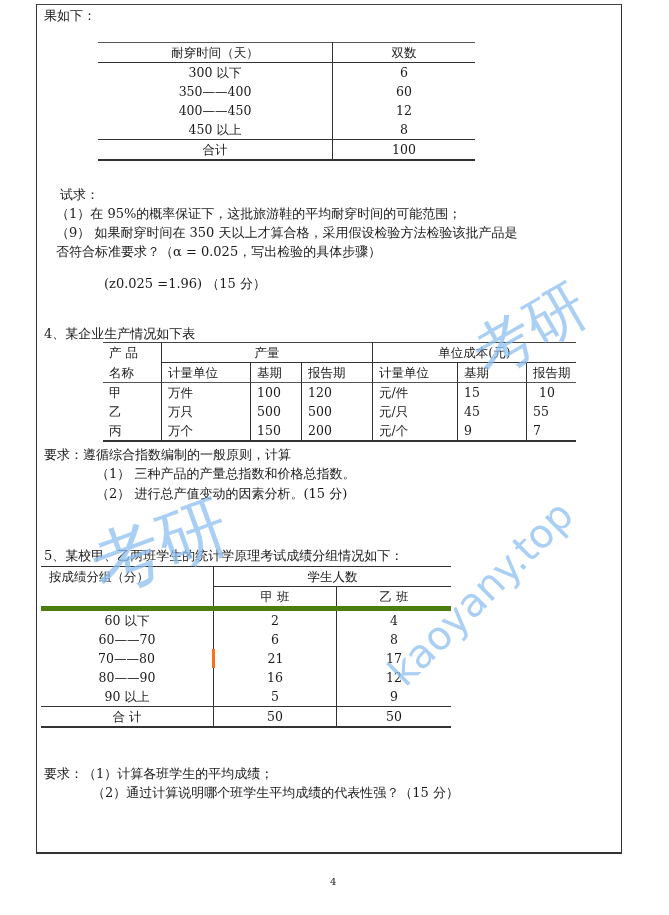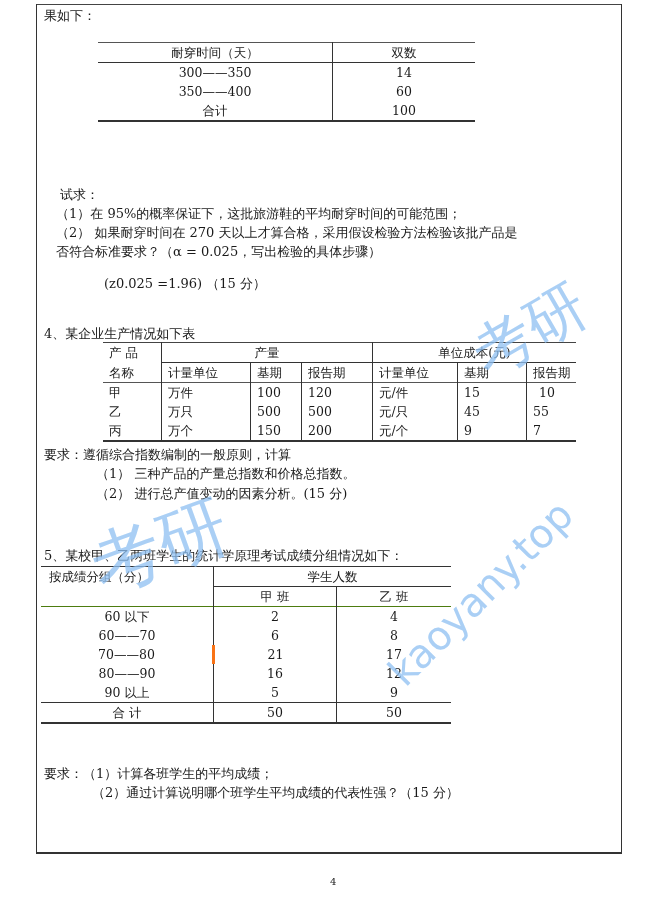--- a/index.html
+++ b/index.html
@@ -21,37 +21,45 @@
 
 <div class="t" style="left:44px;top:8px;">果如下：</div>
 
 <table style="left:98px;top:42px;width:377px;border-top:1px solid #555;border-bottom:2px solid #333;" class="ctr">
   <tbody>
       <tr style="border-bottom:1.5px solid #333;">
     <td style="width:234px;border-right:1px solid #333;">耐穿时间（天）</td>
     <td>双数</td>
   </tr>
   <tr>
-        <td style="border-right:1px solid #333;">300——350</td>
-        <td>14</td>
+        <td style="border-right:1px solid #333;">300 以下</td>
+        <td>6</td>
       </tr>
   <tr>
         <td style="border-right:1px solid #333;">350——400</td>
         <td>60</td>
+      </tr>
+  <tr>
+        <td style="border-right:1px solid #333;">400——450</td>
+        <td>12</td>
+      </tr>
+  <tr style="border-bottom:1.5px solid #333;">
+        <td style="border-right:1px solid #333;">450 以上</td>
+        <td>8</td>
       </tr>
   <tr>
         <td style="border-right:1px solid #333;">合计</td>
         <td>100</td>
       </tr>
 </tbody>
   </table>
 
 <div class="t" style="left:60px;top:187px;">试求：</div>
 <div class="t" style="left:56px;top:206px;">（1）在 95%的概率保证下，这批旅游鞋的平均耐穿时间的可能范围；</div>
-<div class="t" style="left:56px;top:225px;">（2） 如果耐穿时间在 270 天以上才算合格，采用假设检验方法检验该批产品是</div>
+<div class="t" style="left:56px;top:225px;">（9） 如果耐穿时间在 350 天以上才算合格，采用假设检验方法检验该批产品是</div>
 <div class="t" style="left:56px;top:244px;">否符合标准要求？（α = 0.025，写出检验的具体步骤）</div>
 <div class="t" style="left:104px;top:276px;"><span>(z0.025 =1.96)</span> <span>（15 分）</span></div>
 
 <div class="t" style="left:44px;top:326px;">4、某企业生产情况如下表</div>
 <table style="left:103px;top:342px;width:473px;border-top:1px solid #444;border-bottom:2px solid #333;">
   <tbody>
       <tr>
     <td style="width:52px;padding-left:6px;">产 品</td>
     <td colspan="3" style="text-align:center;border-left:1px solid #333;border-bottom:1px solid #333;">产量</td>
     <td colspan="3" style="text-align:center;border-left:1px solid #333;border-bottom:1px solid #333;">单位成本(元)</td>
@@ -98,21 +106,21 @@
 <div class="t" style="left:96px;top:466px;">（1） 三种产品的产量总指数和价格总指数。</div>
 <div class="t" style="left:96px;top:486px;">（2） 进行总产值变动的因素分析。(15 分)</div>
 
 <div class="t" style="left:44px;top:548px;">5、某校甲、乙两班学生的统计学原理考试成绩分组情况如下：</div>
 <table style="left:41px;top:566px;width:410px;border-top:1.5px solid #333;border-bottom:2px solid #333;" class="ctr">
   <tbody>
       <tr>
     <td rowspan="2" style="width:164px;vertical-align:top;text-align:left;padding-left:8px;border-right:1px solid #333;">按成绩分组（分）</td>
     <td colspan="2" style="border-bottom:1px solid #333;">学生人数</td>
   </tr>
-  <tr style="border-bottom:1px solid #4d7c0f;">
+  <tr style="border-bottom:5px solid #4d7c0f;">
     <td style="width:122px;border-right:1px solid #333;">甲 班</td>
     <td>乙 班</td>
   </tr>
   <tr>
         <td style="border-right:1px solid #333;">60 以下</td>
         <td style="border-right:1px solid #333;">2</td>
         <td>4</td>
       </tr>
   <tr>
         <td style="border-right:1px solid #333;">60——70</td>

